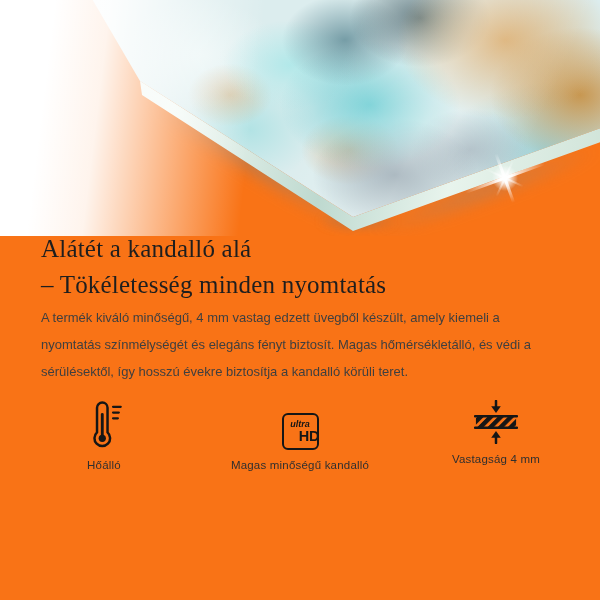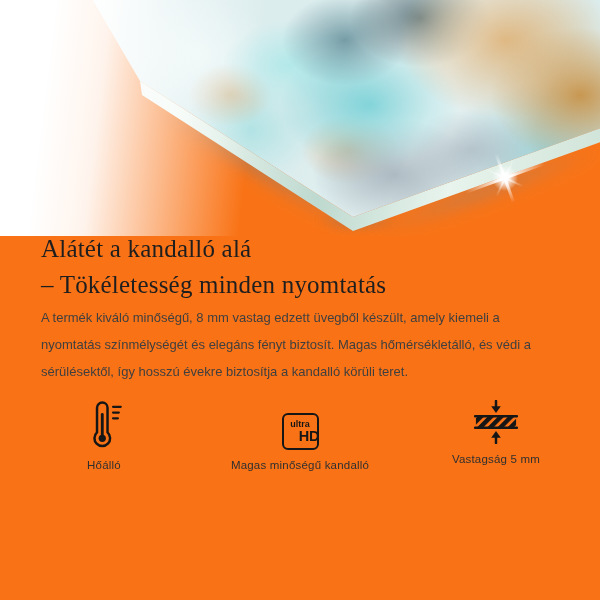--- a/index.html
+++ b/index.html
@@ -58,21 +58,21 @@
   
   .features{position:absolute;left:6px;right:6px;top:398px;display:grid;
     grid-template-columns:repeat(3,1fr);row-gap:18px;}
   .feature{display:flex;flex-direction:column;align-items:center;}
   .icon-wrap{height:52px;display:flex;align-items:flex-end;justify-content:center;}
   .row2 .icon-wrap{height:46px;}
   .feature .label{margin-top:9px;font-size:11.5px;color:#2f2f2f;letter-spacing:.2px;}
   .icon-stroke{stroke:#161616;fill:none;stroke-linecap:round;stroke-linejoin:round;}
   .hd-badge{width:33px;height:33px;border:2.6px solid #161616;border-radius:6px;
     display:flex;flex-direction:column;align-items:center;justify-content:center;color:#161616;}
-  .hd-badge .hd-top{font-size:9px;font-weight:700;line-height:9px;}
+  .hd-badge .hd-top{font-size:9px;font-weight:700;line-height:9px;font-style:italic;}
   .hd-badge .hd-bottom{font-size:14.5px;font-weight:800;line-height:14px;letter-spacing:-.3px;padding-left:18px;}
   .stripes{width:34px;height:29px;
     clip-path:polygon(0 100%,100% 0,100% 100%);
     background:repeating-linear-gradient(135deg,#161616 0 4.5px,transparent 4.5px 10.5px);}
 </style>
 </head>
 <body>
 
 <div class="page">
 
@@ -90,21 +90,21 @@
         <div class="ray r4"></div>
       <div class="core"></div>
     </div>
   </div>
 
   <h1 class="title">
     <span>Alátét a kandalló alá</span>
     <span>– Tökéletesség minden nyomtatás</span>
   </h1>
 
-  <p class="desc">A termék kiváló minőségű, 8 mm vastag edzett üvegből készült, amely kiemeli a nyomtatás színmélységét és elegáns fényt biztosít. Magas hőmérsékletálló, és védi a sérülésektől, így hosszú évekre biztosítja a kandalló körüli teret.</p>
+  <p class="desc">A termék kiváló minőségű, 4 mm vastag edzett üvegből készült, amely kiemeli a nyomtatás színmélységét és elegáns fényt biztosít. Magas hőmérsékletálló, és védi a sérülésektől, így hosszú évekre biztosítja a kandalló körüli teret.</p>
 
   <div class="features">
 
     <div class="feature row1">
       <div class="icon-wrap">
         <svg width="42" height="50" viewBox="0 0 44 52">
           <path class="icon-stroke" stroke-width="2.6" d="M14.7 8 A5.5 5.5 0 0 1 25.7 8 L25.7 33.8 A8.2 8.2 0 1 1 14.7 33.8 Z"></path>
           <line class="icon-stroke" stroke-width="3" x1="20.2" y1="15" x2="20.2" y2="36"></line>
           <circle cx="20.2" cy="39.9" r="3.8" fill="#161616"></circle>
           <line class="icon-stroke" stroke-width="2.4" x1="31.5" y1="7" x2="39.5" y2="7"></line>
@@ -138,17 +138,17 @@
           </defs>
           <line class="icon-stroke" stroke-width="2.6" x1="23" y1="1" x2="23" y2="7"></line>
           <polygon points="18,6.5 28,6.5 23,13.5" fill="#161616"></polygon>
           <rect x="2" y="17" width="42" height="12" fill="url(#hatch)"></rect>
           <line class="icon-stroke" stroke-width="2.4" x1="1" y1="17" x2="45" y2="17"></line>
           <line class="icon-stroke" stroke-width="2.4" x1="1" y1="29" x2="45" y2="29"></line>
           <line class="icon-stroke" stroke-width="2.6" x1="23" y1="45" x2="23" y2="39"></line>
           <polygon points="18,39.5 28,39.5 23,32.5" fill="#161616"></polygon>
         </svg>
       </div>
-      <div class="label">Vastagság 5 mm</div>
+      <div class="label">Vastagság 4 mm</div>
     </div>
 
   </div>
 </div>
 
 </body></html>

